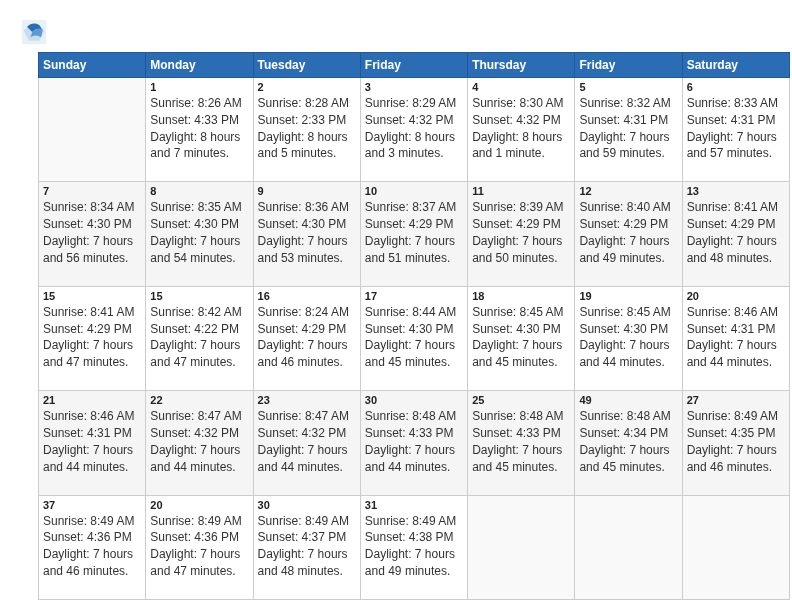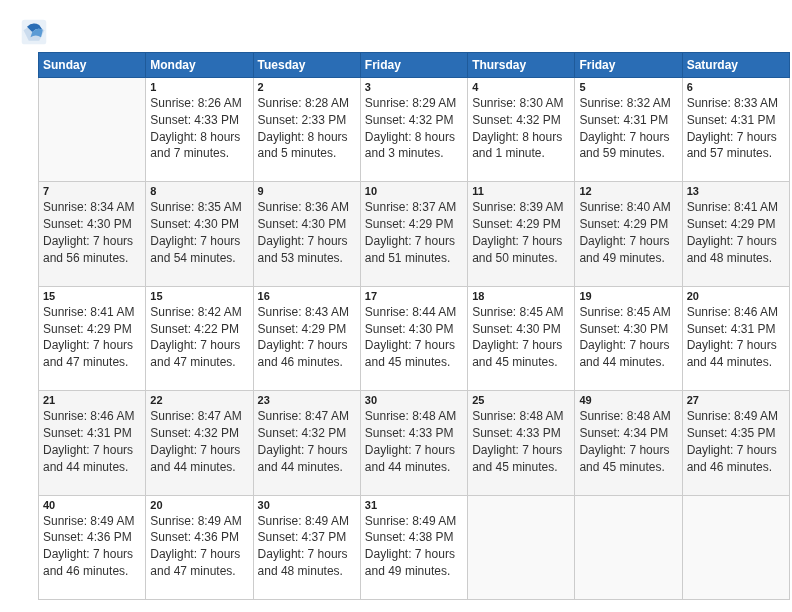--- a/index.html
+++ b/index.html
@@ -238,21 +238,21 @@
           </td>
           <td>
             <span class="day-num">15</span>
             <div class="day-info">Sunrise: 8:42 AM
 Sunset: 4:22 PM
 Daylight: 7 hours
 and 47 minutes.</div>
           </td>
           <td>
             <span class="day-num">16</span>
-            <div class="day-info">Sunrise: 8:43 AM
+            <div class="day-info">Sunrise: 8:24 AM
 Sunset: 4:29 PM
 Daylight: 7 hours
 and 46 minutes.</div>
           </td>
           <td>
             <span class="day-num">17</span>
             <div class="day-info">Sunrise: 8:44 AM
 Sunset: 4:30 PM
 Daylight: 7 hours
 and 45 minutes.</div>
@@ -325,21 +325,21 @@
           <td>
             <span class="day-num">27</span>
             <div class="day-info">Sunrise: 8:49 AM
 Sunset: 4:35 PM
 Daylight: 7 hours
 and 46 minutes.</div>
           </td>
         </tr>
         <tr>
           <td>
-            <span class="day-num">40</span>
+            <span class="day-num">37</span>
             <div class="day-info">Sunrise: 8:49 AM
 Sunset: 4:36 PM
 Daylight: 7 hours
 and 46 minutes.</div>
           </td>
           <td>
             <span class="day-num">20</span>
             <div class="day-info">Sunrise: 8:49 AM
 Sunset: 4:36 PM
 Daylight: 7 hours

